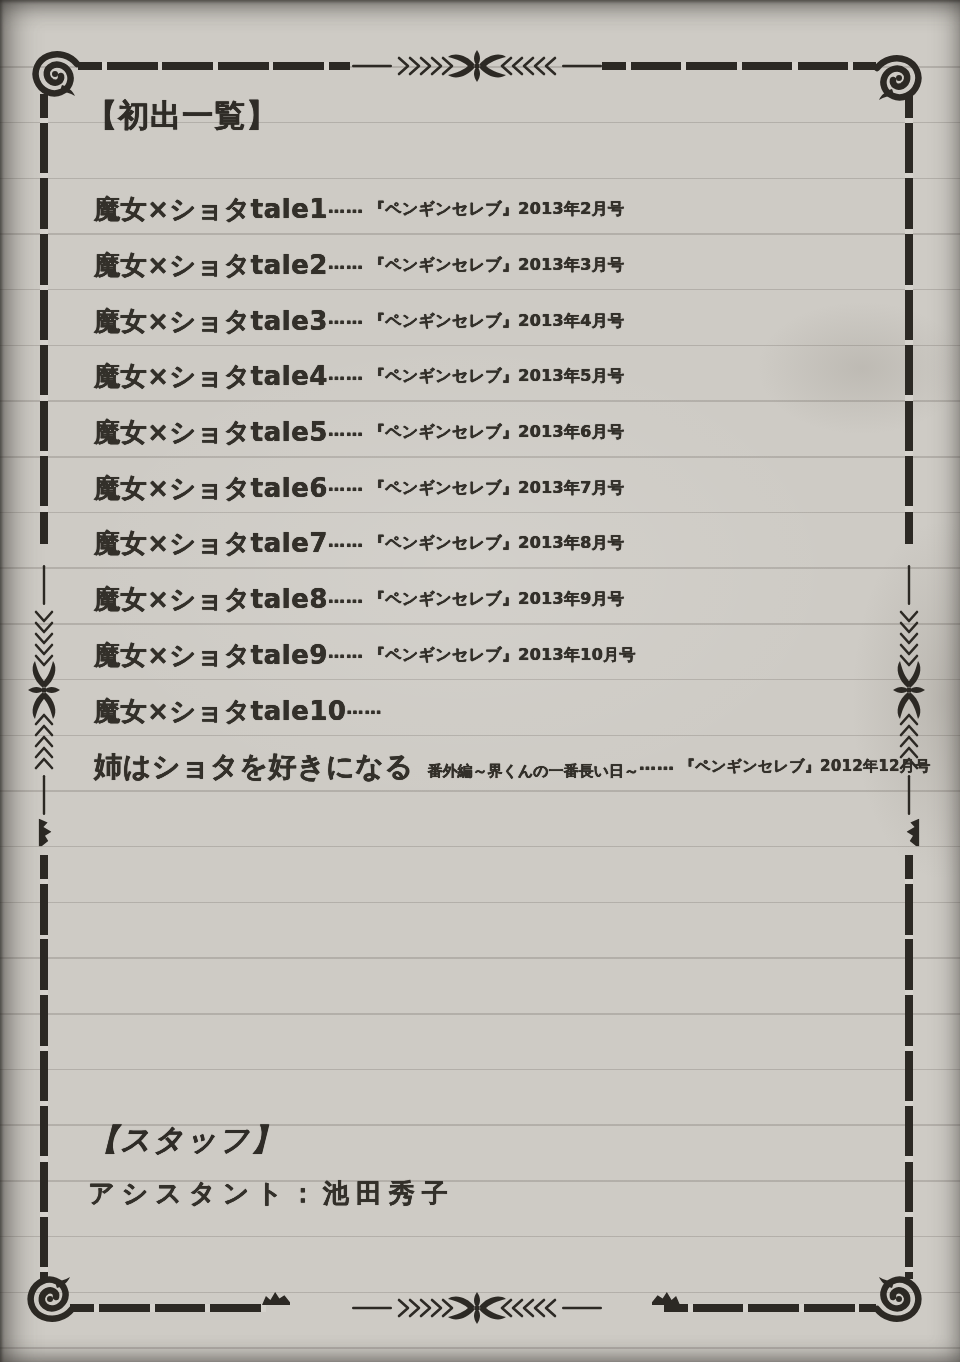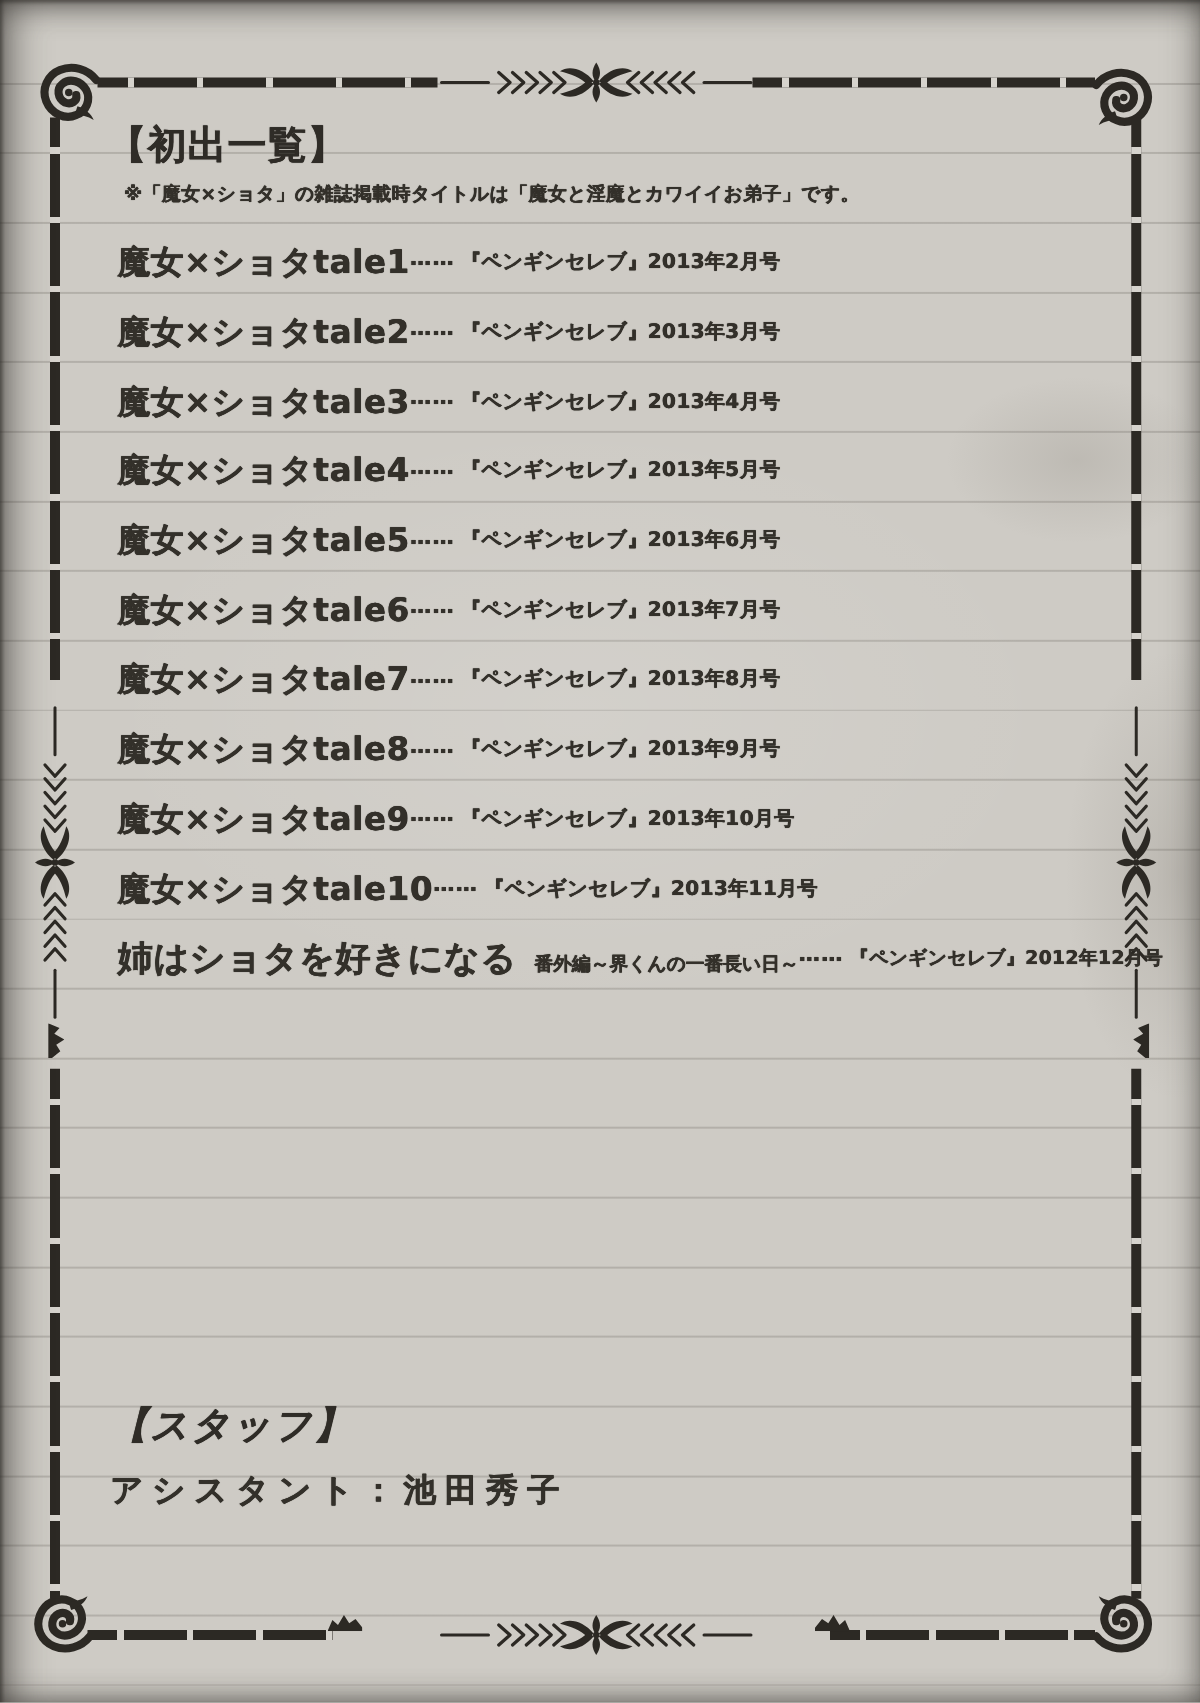--- a/index.html
+++ b/index.html
@@ -135,21 +135,20 @@
     <svg class="orn" viewBox="0 0 250 36" style="left:-81px;top:672px;transform:rotate(90deg)">
         <use href="#orn-def"></use>
       </svg>
     <svg class="orn" viewBox="0 0 250 36" style="left:784px;top:672px;transform:rotate(-90deg)">
         <use href="#orn-def"></use>
       </svg>
   </div>
 
   <div class="content">
     <h1 class="section-title txt">【初出一覧】</h1>
-    <p class="note txt">※「魔女×ショタ」の雑誌掲載時タイトルは「魔女と淫魔とカワイイお弟子」です。</p>
 
     <div class="entries" id="entries">
         <div class="entry txt">
     <span class="entry-head">
             <span class="entry-title">魔女×ショタtale1</span>
           </span>
     <span class="entry-leader">……</span>
     <span class="entry-source">『ペンギンセレブ』2013年2月号</span>
   </div>
         <div class="entry txt">
@@ -206,21 +205,20 @@
             <span class="entry-title">魔女×ショタtale9</span>
           </span>
     <span class="entry-leader">……</span>
     <span class="entry-source">『ペンギンセレブ』2013年10月号</span>
   </div>
         <div class="entry txt">
     <span class="entry-head">
             <span class="entry-title">魔女×ショタtale10</span>
           </span>
     <span class="entry-leader">……</span>
-    <span class="entry-source">『ペンギンセレブ』2013年11月号</span>
   </div>
         <div class="entry txt has-subtitle">
     <span class="entry-head">
             <span class="entry-title">姉はショタを好きになる</span>
             <span class="entry-subtitle">番外編～界くんの一番長い日～</span>
           </span>
     <span class="entry-leader">……</span>
     <span class="entry-source">『ペンギンセレブ』2012年12月号</span>
   </div>
       </div>

